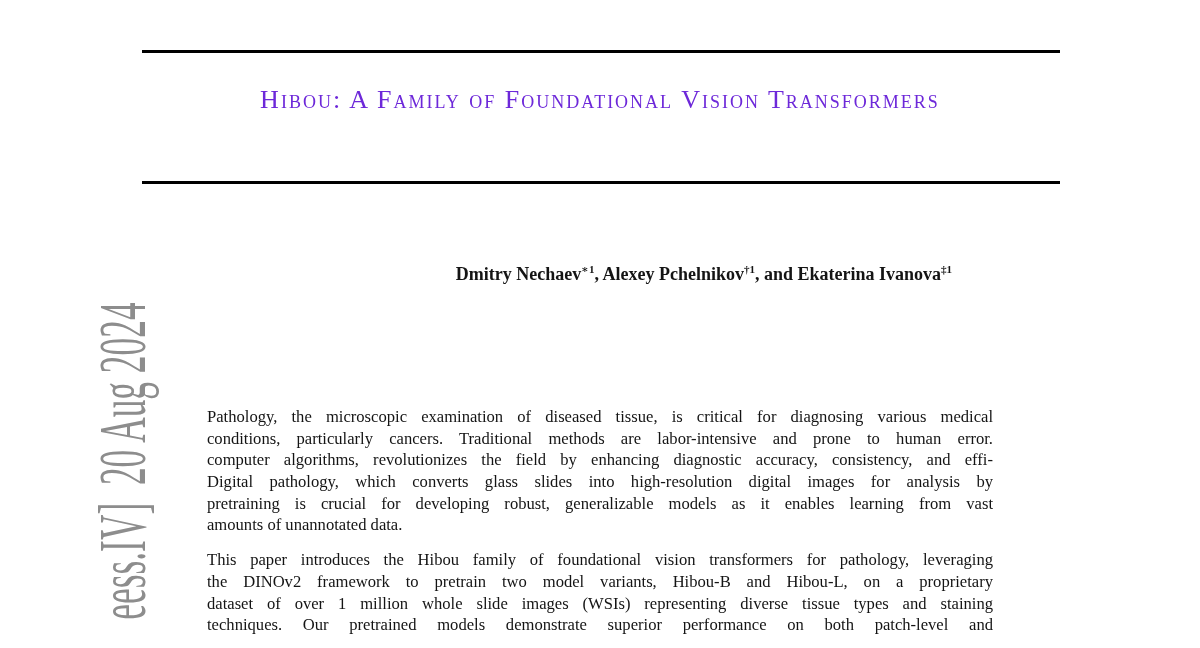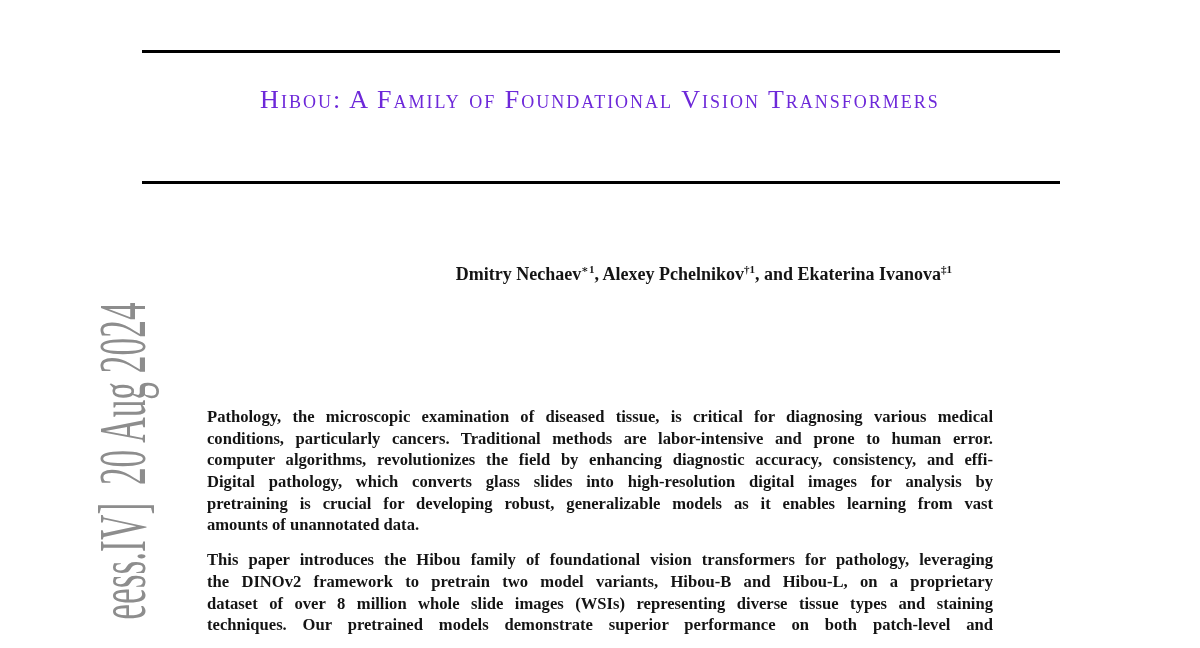--- a/index.html
+++ b/index.html
@@ -95,21 +95,20 @@
     font-size: 16.6px;
   }
   .abs-par + .abs-par { margin-top: 13px; }
   .abs-line {
     height: 21.7px;
     line-height: 21.7px;
     text-align: justify;
     text-align-last: justify;
     overflow: hidden;
     white-space: normal;
-    font-weight: bold;
   }
   .abs-line.endline { text-align-last: left; }
 </style>
 </head>
 <body>
 
 <div class="page">
 
   <div class="watermark">
     <span>eess.IV]  20 Aug 2024</span>
@@ -132,18 +131,18 @@
         <div class="abs-line">Pathology, the microscopic examination of diseased tissue, is critical for diagnosing various medical</div>
         <div class="abs-line">conditions, particularly cancers. Traditional methods are labor-intensive and prone to human error.</div>
         <div class="abs-line">computer algorithms, revolutionizes the field by enhancing diagnostic accuracy, consistency, and effi-</div>
         <div class="abs-line">Digital pathology, which converts glass slides into high-resolution digital images for analysis by</div>
         <div class="abs-line">pretraining is crucial for developing robust, generalizable models as it enables learning from vast</div>
         <div class="abs-line endline">amounts of unannotated data.</div>
       </div>
       <div class="abs-par">
         <div class="abs-line">This paper introduces the Hibou family of foundational vision transformers for pathology, leveraging</div>
         <div class="abs-line">the DINOv2 framework to pretrain two model variants, Hibou-B and Hibou-L, on a proprietary</div>
-        <div class="abs-line">dataset of over 8 million whole slide images (WSIs) representing diverse tissue types and staining</div>
+        <div class="abs-line">dataset of over 1 million whole slide images (WSIs) representing diverse tissue types and staining</div>
         <div class="abs-line">techniques. Our pretrained models demonstrate superior performance on both patch-level and</div>
       </div>
     </div>
 
 </div>
 
 </body></html>

